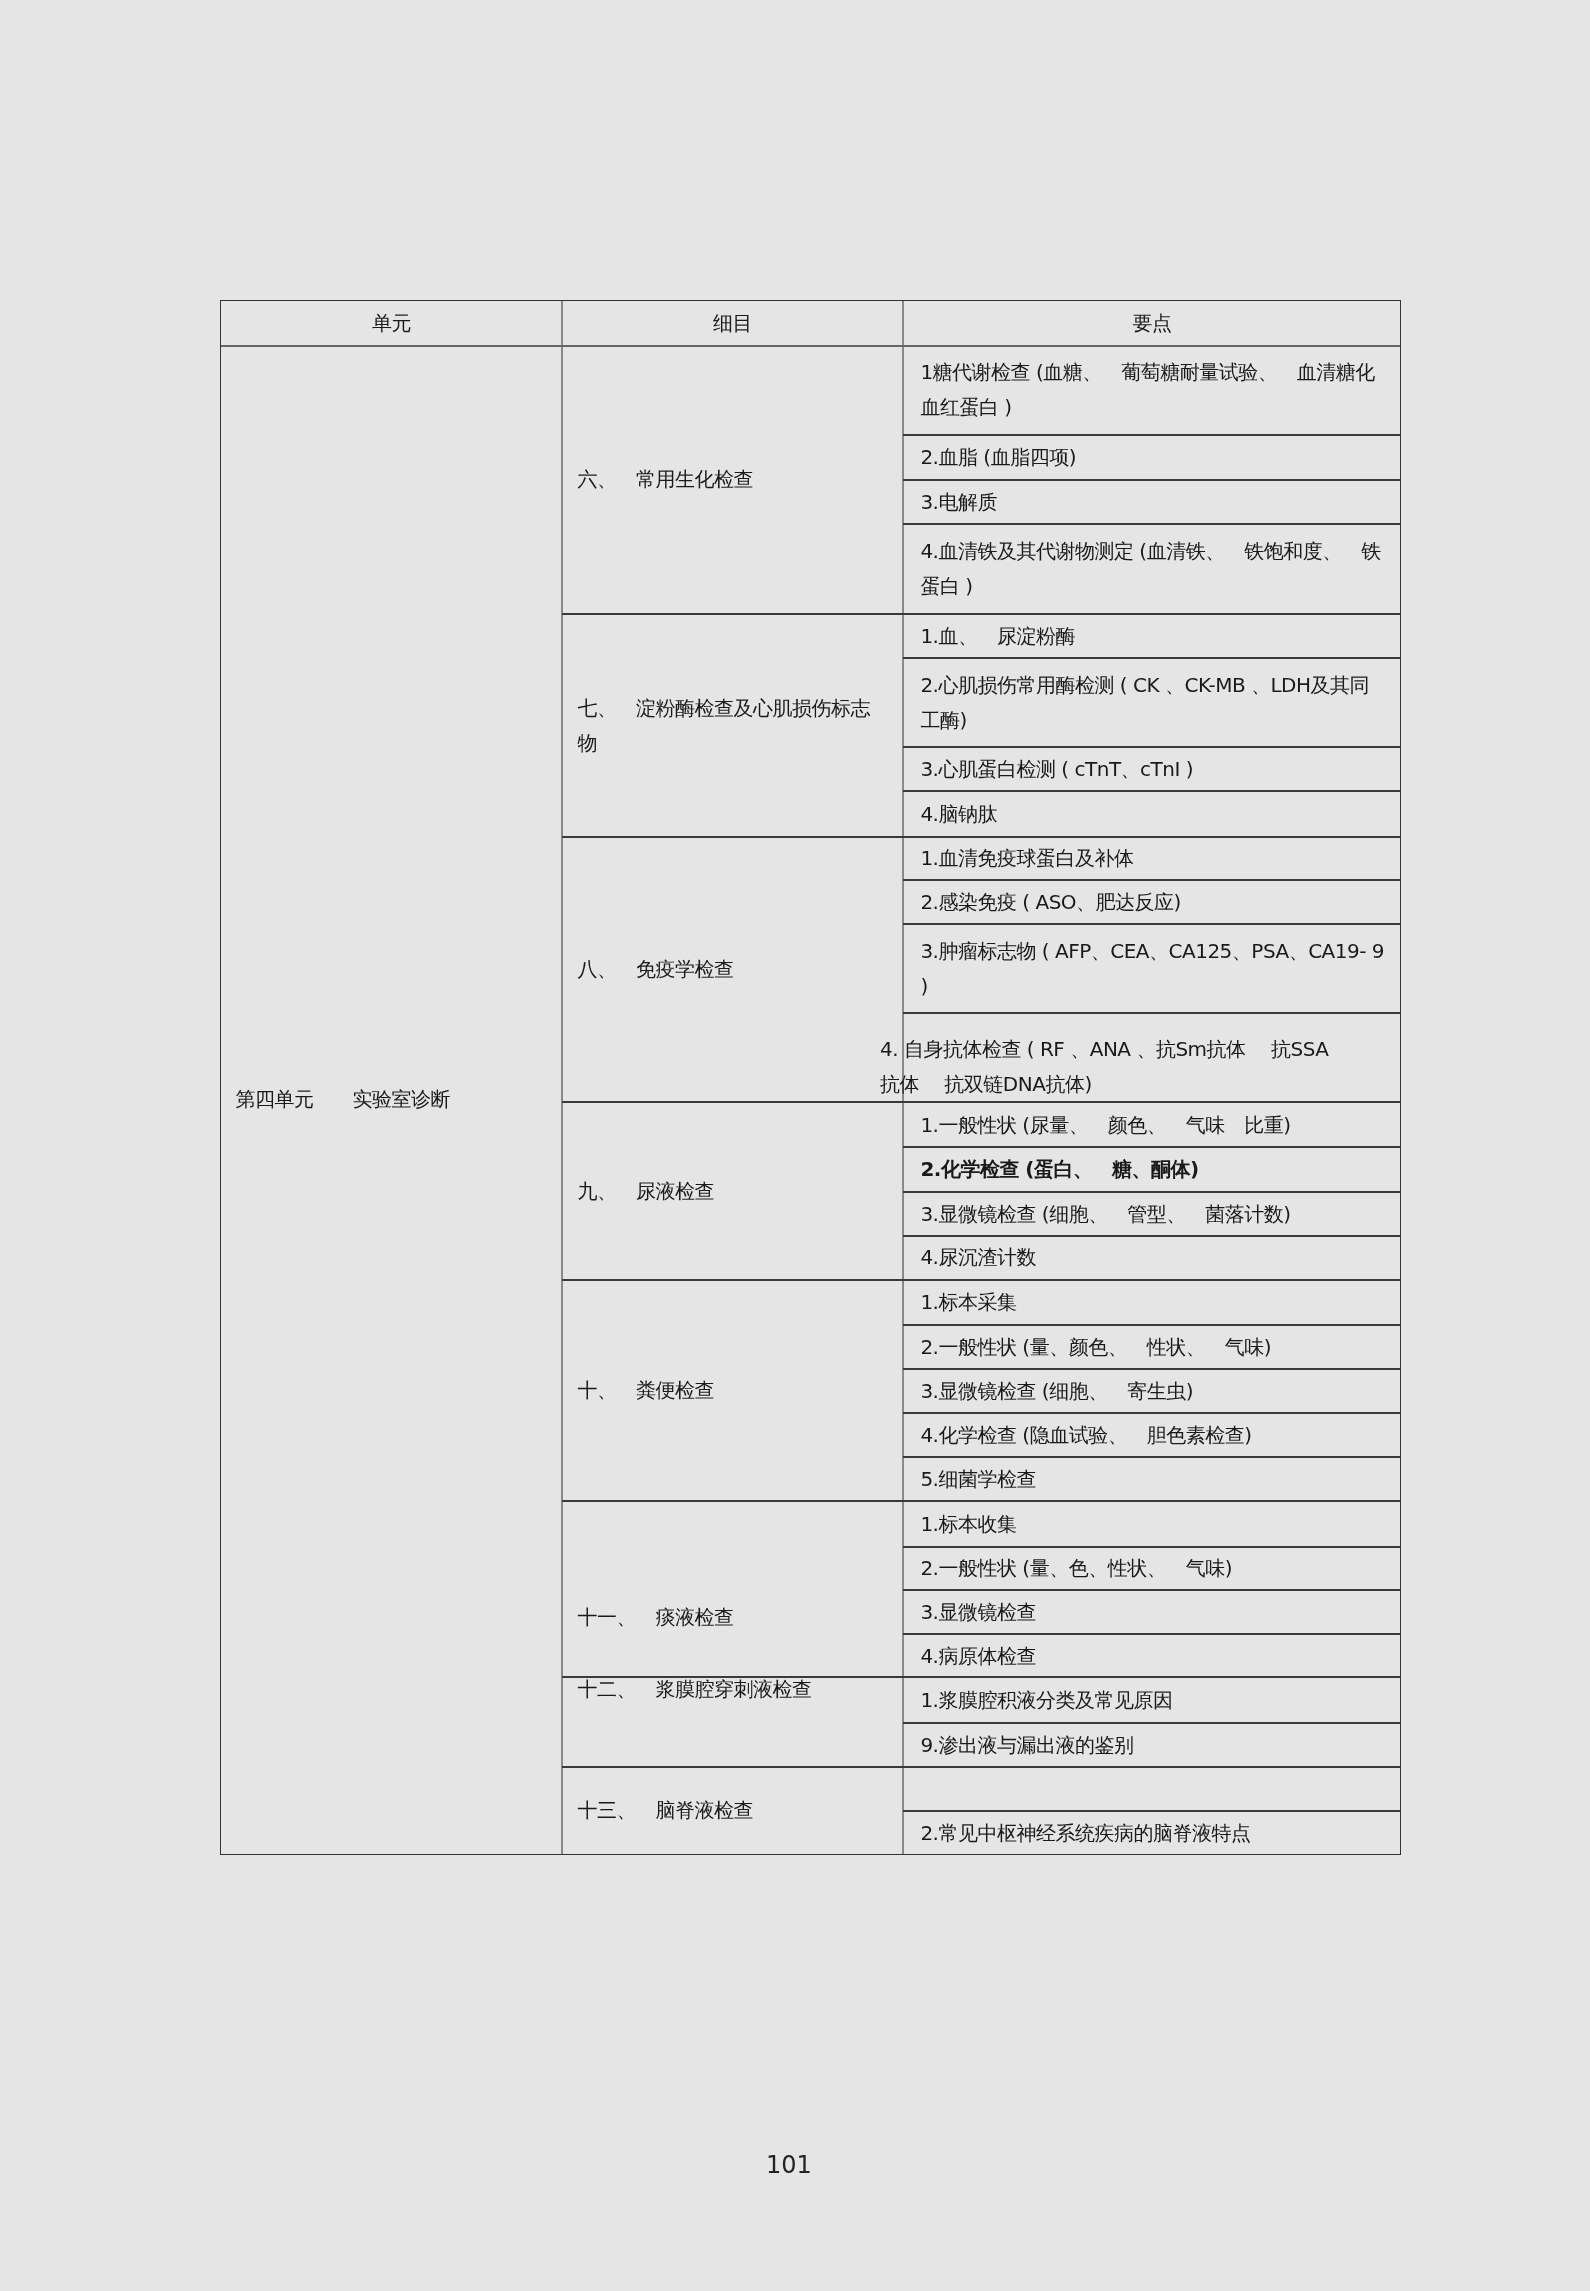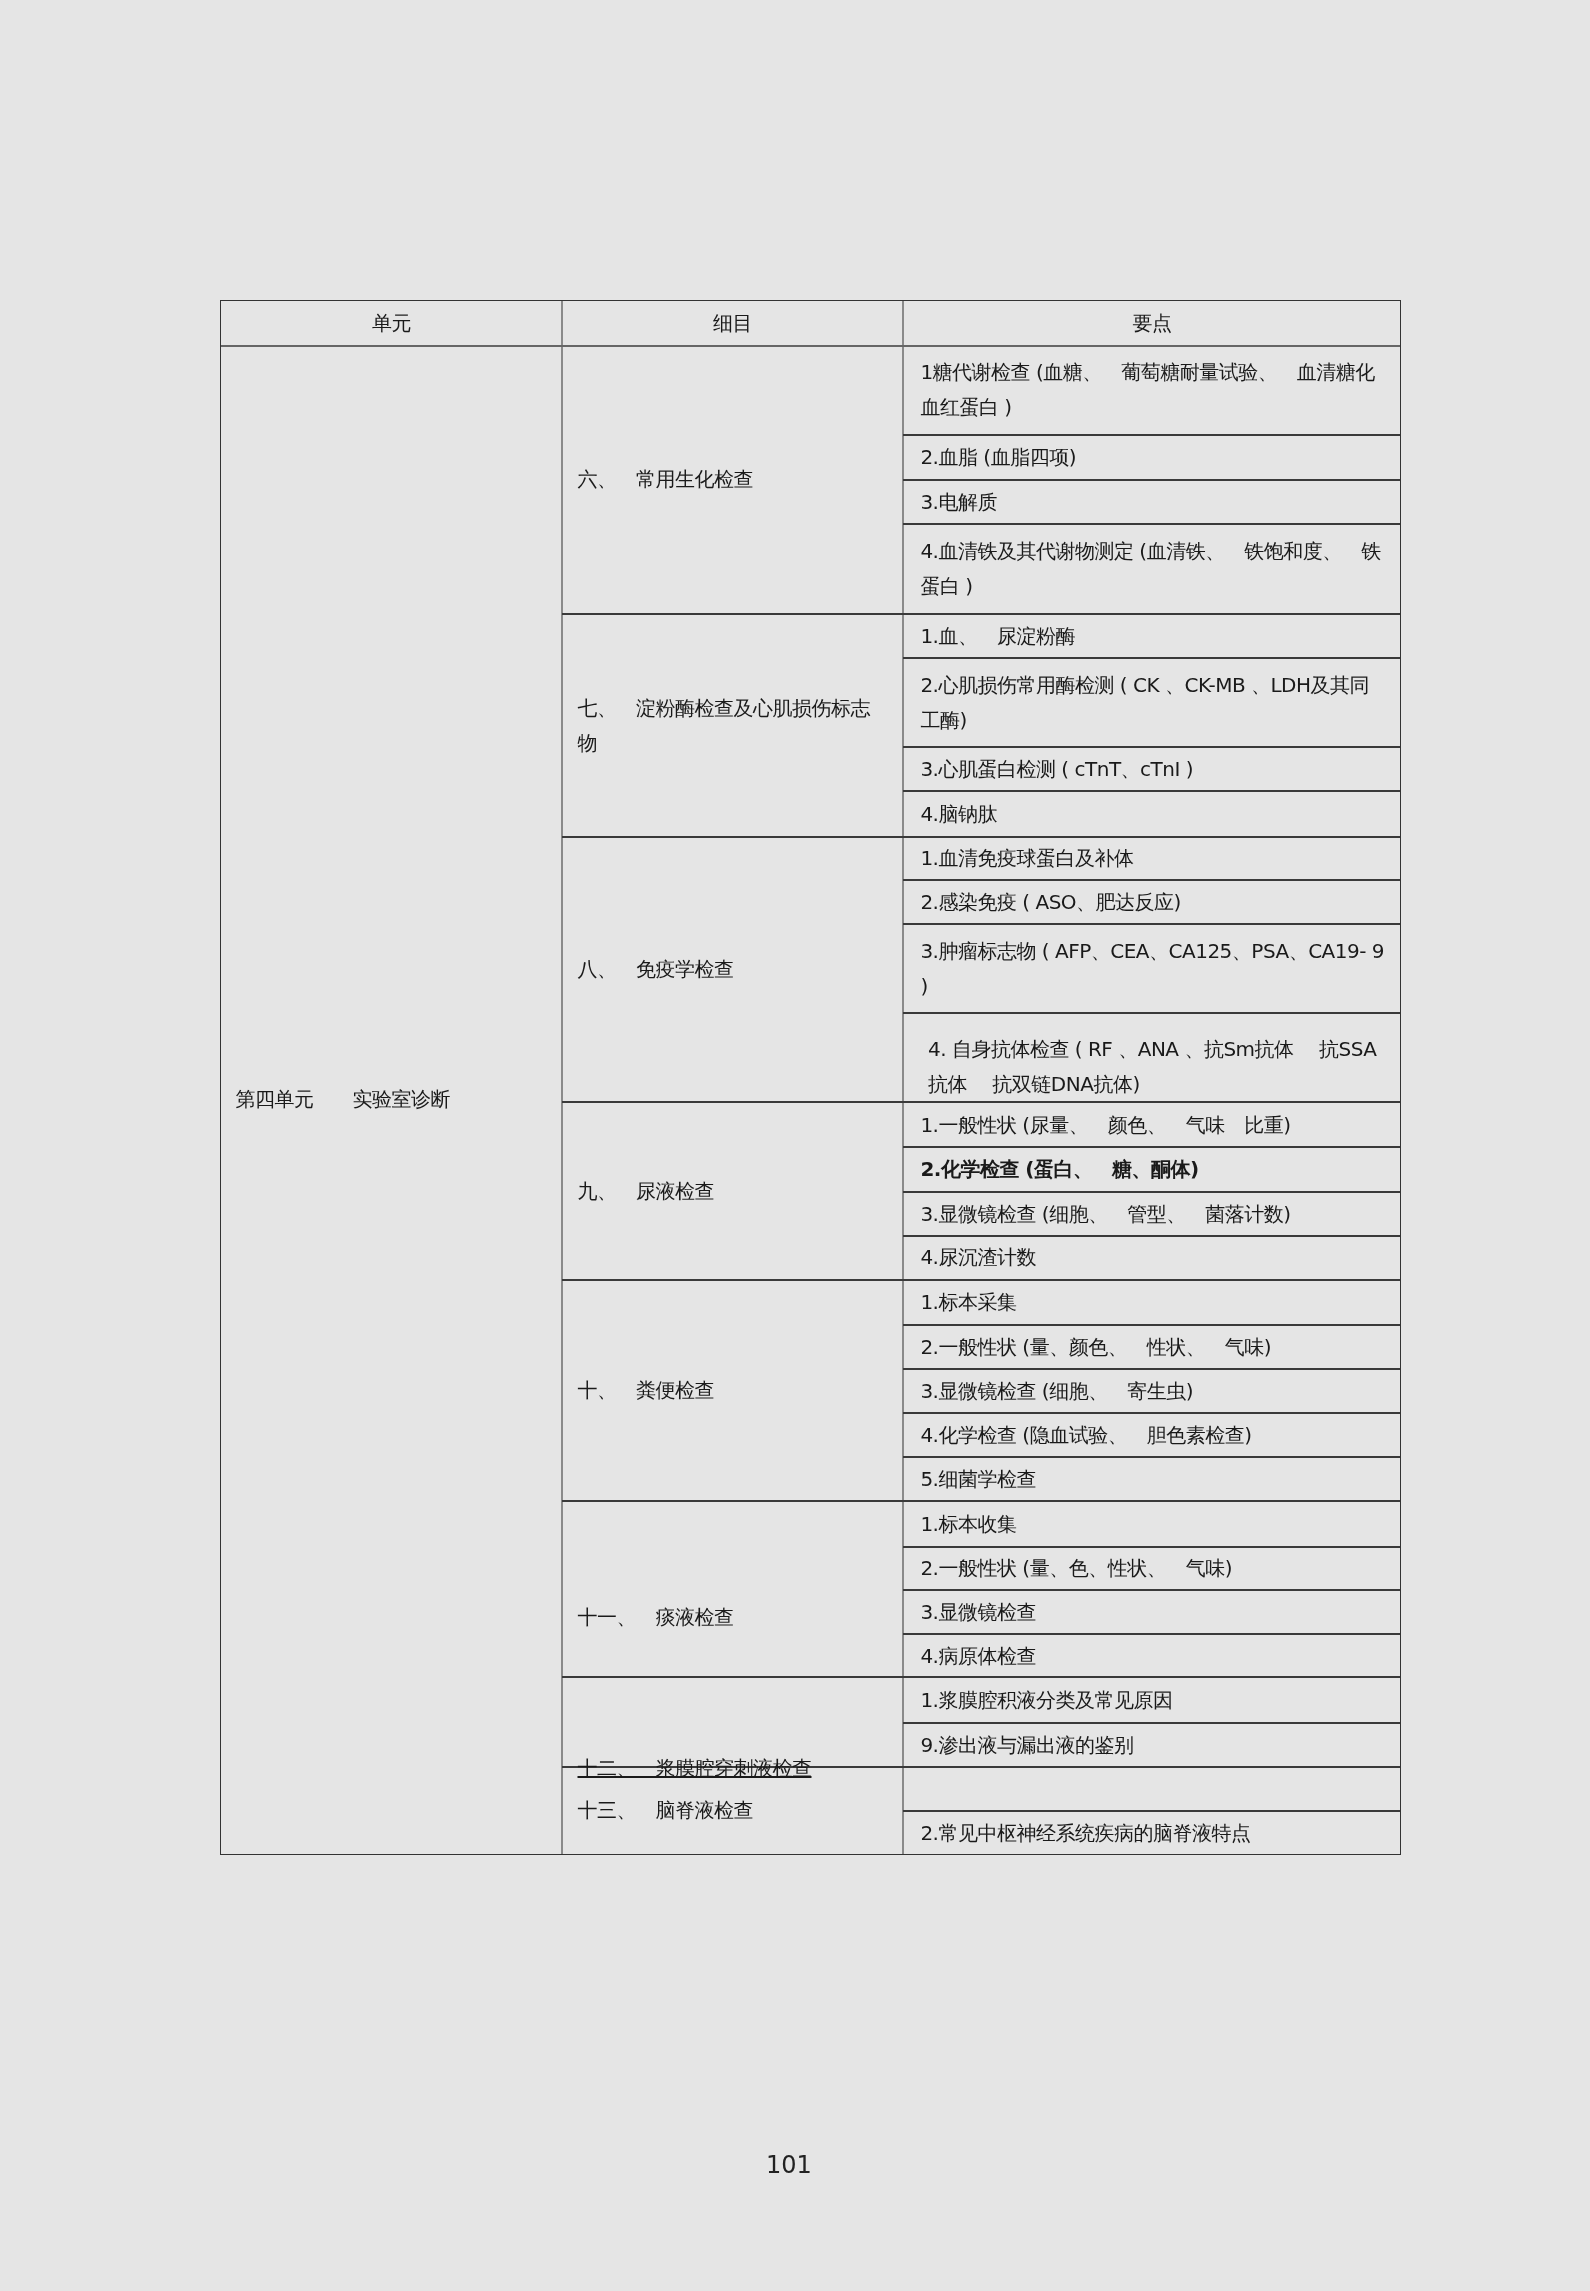--- a/index.html
+++ b/index.html
@@ -112,21 +112,21 @@
   </div>
   <div class="cell pt" style="left:904px; top:837px; width:496px; height:42px;">
     <span class="txt">1.血清免疫球蛋白及补体</span>
   </div>
   <div class="cell pt" style="left:904px; top:881px; width:496px; height:42px;">
     <span class="txt">2.感染免疫 ( ASO、肥达反应)</span>
   </div>
   <div class="cell pt" style="left:904px; top:925px; width:496px; height:87px;">
     <span class="txt">3.肿瘤标志物 ( AFP、CEA、CA125、PSA、CA19- 9 )</span>
   </div>
-  <div class="cell pt" style="left:904px; top:1014px; width:496px; height:106px;padding-left:24px;">
+  <div class="cell pt" style="left:856px; top:1014px; width:496px; height:106px;padding-left:24px;">
     <span class="txt">4. 自身抗体检查 ( RF 、ANA 、抗Sm抗体　 抗SSA抗体　 抗双链DNA抗体)</span>
   </div>
 
   <div class="cell sub" style="left:563px; top:1103px; width:339px; height:176px;">
     <span class="txt">九、　尿液检查</span>
   </div>
   <div class="cell pt" style="left:904px; top:1103px; width:496px; height:44px;">
     <span class="txt">1.一般性状 (尿量、　颜色、　气味　比重)</span>
   </div>
   <div class="cell pt" style="left:904px; top:1148px; width:496px; height:43px;font-weight:bold;">
@@ -167,21 +167,21 @@
   <div class="cell pt" style="left:904px; top:1547px; width:496px; height:42px;">
     <span class="txt">2.一般性状 (量、色、性状、　气味)</span>
   </div>
   <div class="cell pt" style="left:904px; top:1591px; width:496px; height:42px;">
     <span class="txt">3.显微镜检查</span>
   </div>
   <div class="cell pt" style="left:904px; top:1635px; width:496px; height:42px;">
     <span class="txt">4.病原体检查</span>
   </div>
 
-  <div class="cell sub" style="left:563px; top:1714px; width:339px; height:108px;text-decoration:underline;">
+  <div class="cell sub" style="left:563px; top:1635px; width:339px; height:108px;">
     <span class="txt">十二、　浆膜腔穿刺液检查</span>
   </div>
   <div class="cell pt" style="left:904px; top:1678px; width:496px; height:44px;">
     <span class="txt">1.浆膜腔积液分类及常见原因</span>
   </div>
   <div class="cell pt" style="left:904px; top:1724px; width:496px; height:42px;">
     <span class="txt">9.渗出液与漏出液的鉴别</span>
   </div>
 
   <div class="cell sub" style="left:563px; top:1767px; width:339px; height:86px;">

